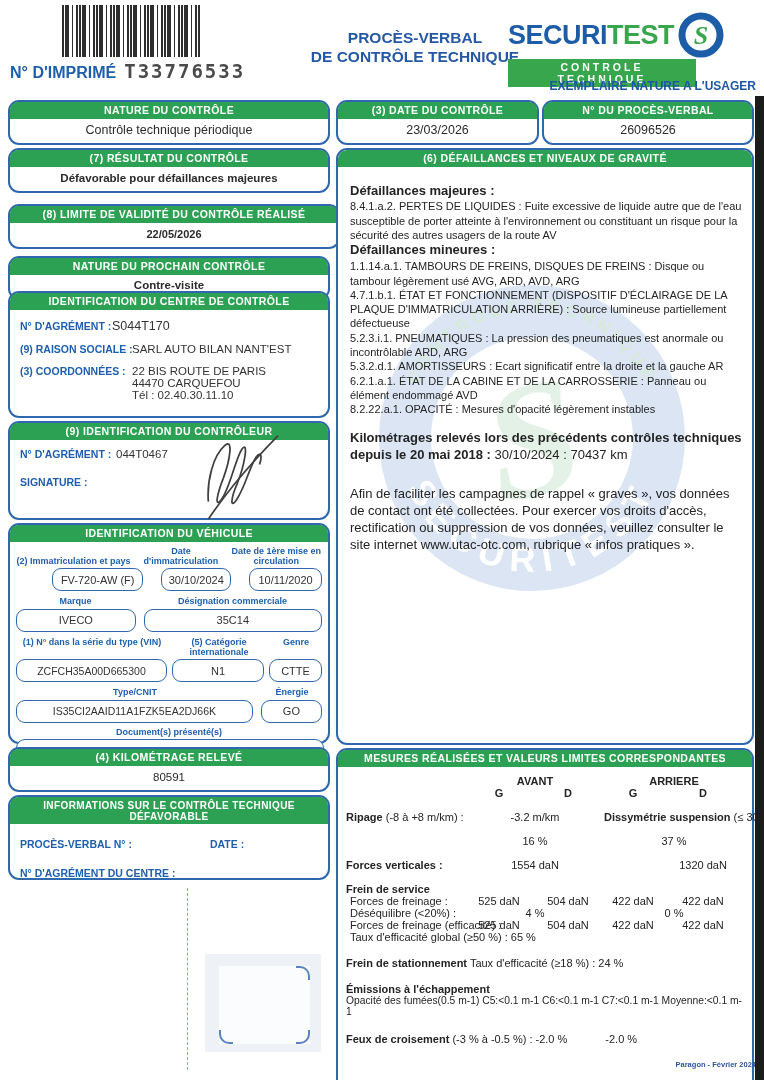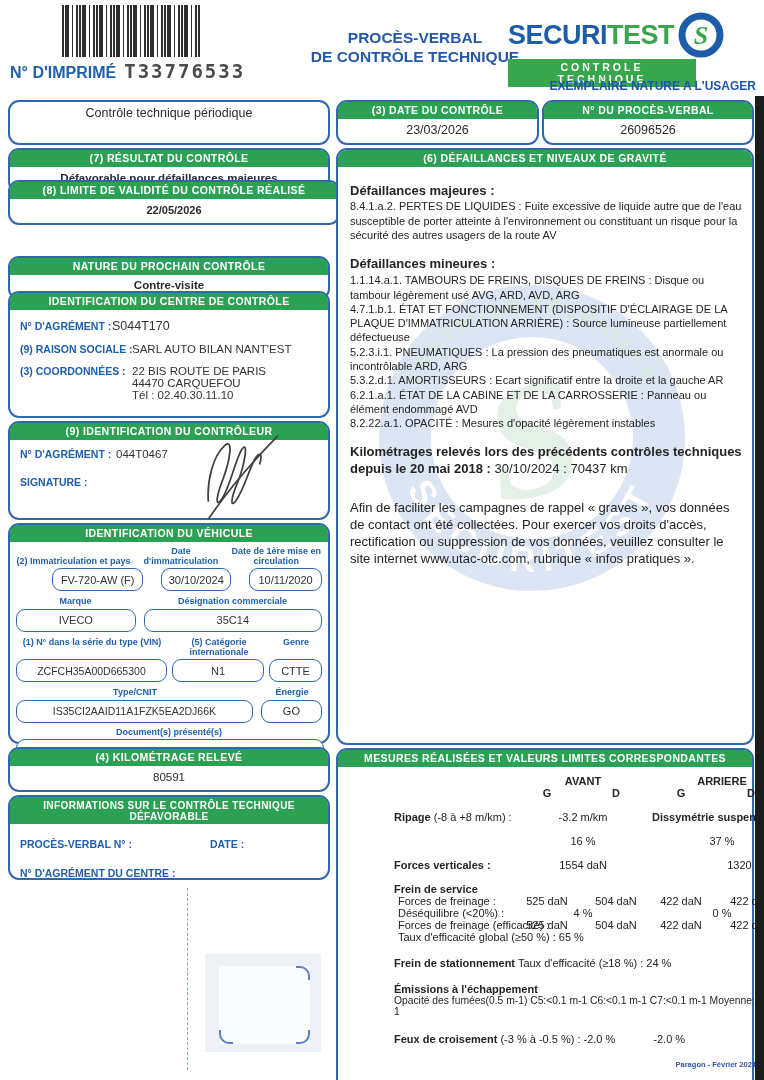--- a/index.html
+++ b/index.html
@@ -89,29 +89,30 @@
       <svg width="46" height="46" viewBox="0 0 46 46">
         <circle cx="23" cy="23" r="19" fill="#fff" stroke="#1d5da8" stroke-width="7"></circle>
         <text x="23" y="32" font-size="26" font-weight="bold" font-family="Liberation Serif, serif" font-style="italic" text-anchor="middle" fill="#38a64c">S</text>
       </svg>
     </div>
     <div class="brand-sub">CONTROLE TECHNIQUE</div>
   </div>
   <div class="copy-label">EXEMPLAIRE NATURE A L'USAGER</div>
 
   <div class="sec" style="left:8px;top:100px;width:322px;height:45px;">
+    <div class="sec-head">NATURE DU CONTRÔLE</div>
     <div class="sec-val" style="height:22px;">Contrôle technique périodique</div>
   </div>
 
   <div class="sec" style="left:8px;top:148px;width:322px;height:45px;">
     <div class="sec-head">(7) RÉSULTAT DU CONTRÔLE</div>
     <div class="sec-val bold" style="height:22px;font-size:11.5px;">Défavorable pour défaillances majeures</div>
   </div>
 
-  <div class="sec" style="left:8px;top:180px;width:332px;height:45px;">
+  <div class="sec" style="left:8px;top:204px;width:332px;height:45px;">
     <div class="sec-head">(8) LIMITE DE VALIDITÉ DU CONTRÔLE RÉALISÉ</div>
     <div class="sec-val bold" style="height:22px;font-size:11px;">22/05/2026</div>
   </div>
 
   <div class="sec" style="left:8px;top:256px;width:322px;height:44px;">
     <div class="sec-head">NATURE DU PROCHAIN CONTRÔLE</div>
     <div class="sec-val bold" style="height:21px;font-size:11.5px;">Contre-visite</div>
   </div>
 
   <div class="sec" style="left:8px;top:291px;width:322px;height:127px;">
@@ -265,39 +266,39 @@
       </text>
       <text font-size="36" font-weight="bold" fill="#ffffff" letter-spacing="9">
         <textPath href="#arcBottom" startOffset="50%" text-anchor="middle">SECURITEST</textPath>
       </text>
     </svg>
 
     <div style="position:relative;padding:16px 10px 0 12px;width:396px;">
       <div class="para bold">Défaillances majeures :</div>
       <div class="defect-item">8.4.1.a.2. PERTES DE LIQUIDES : Fuite excessive de liquide autre que de l'eau susceptible de porter atteinte à l'environnement ou constituant un risque pour la sécurité des autres usagers de la route AV</div>
 
-      <div class="para bold" style="margin-top:14px;">Défaillances mineures :</div>
+      <div class="para bold" style="">Défaillances mineures :</div>
       <div class="defect-item">1.1.14.a.1. TAMBOURS DE FREINS, DISQUES DE FREINS : Disque ou tambour légèrement usé AVG, ARD, AVD, ARG</div>
       <div class="defect-item">4.7.1.b.1. ÉTAT ET FONCTIONNEMENT (DISPOSITIF D'ÉCLAIRAGE DE LA PLAQUE D'IMMATRICULATION ARRIÈRE) : Source lumineuse partiellement défectueuse</div>
       <div class="defect-item">5.2.3.i.1. PNEUMATIQUES : La pression des pneumatiques est anormale ou incontrôlable ARD, ARG</div>
       <div class="defect-item">5.3.2.d.1. AMORTISSEURS : Ecart significatif entre la droite et la gauche AR</div>
       <div class="defect-item">6.2.1.a.1. ÉTAT DE LA CABINE ET DE LA CARROSSERIE : Panneau ou élément endommagé AVD</div>
       <div class="defect-item">8.2.22.a.1. OPACITÉ : Mesures d'opacité légèrement instables</div>
 
       <div class="para" style="margin-top:14px;">
         <span class="bold">Kilométrages relevés lors des précédents contrôles techniques depuis le 20 mai 2018 :</span><span> 30/10/2024 : 70437 km</span>
       </div>
 
       <div class="para" style="margin-top:22px;">Afin de faciliter les campagnes de rappel « graves », vos données de contact ont été collectées. Pour exercer vos droits d'accès, rectification ou suppression de vos données, veuillez consulter le site internet www.utac-otc.com, rubrique « infos pratiques ».</div>
     </div>
   </div>
 
   <div class="sec" style="left:336px;top:748px;width:418px;height:367px;">
     <div class="sec-head">MESURES RÉALISÉES ET VALEURS LIMITES CORRESPONDANTES</div>
-    <div class="mgrid" style="padding:8px 8px 0;margin-left:48px;">
+    <div class="mgrid" style="padding:8px 8px 0;">
       <span></span>
       <span class="sp23 bold">AVANT</span>
       <span class="sp45 bold">ARRIERE</span>
 
       <span></span>
       <span class="c2 bold">G</span>
       <span class="c3 bold">D</span>
       <span class="c4 bold">G</span>
       <span class="c5 bold">D</span>
 

